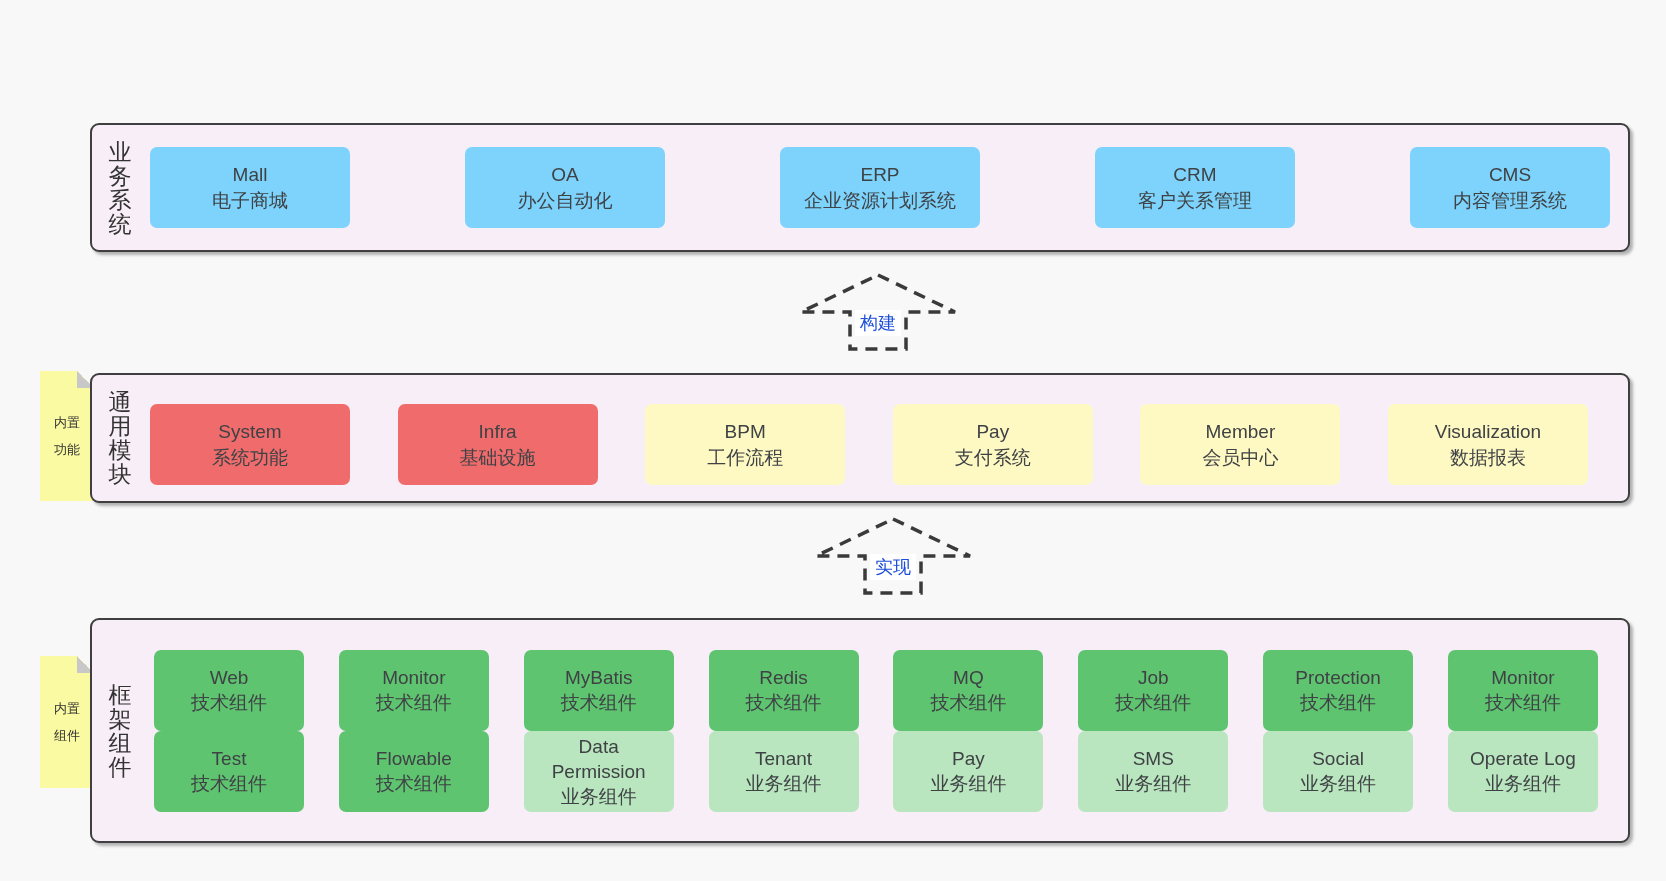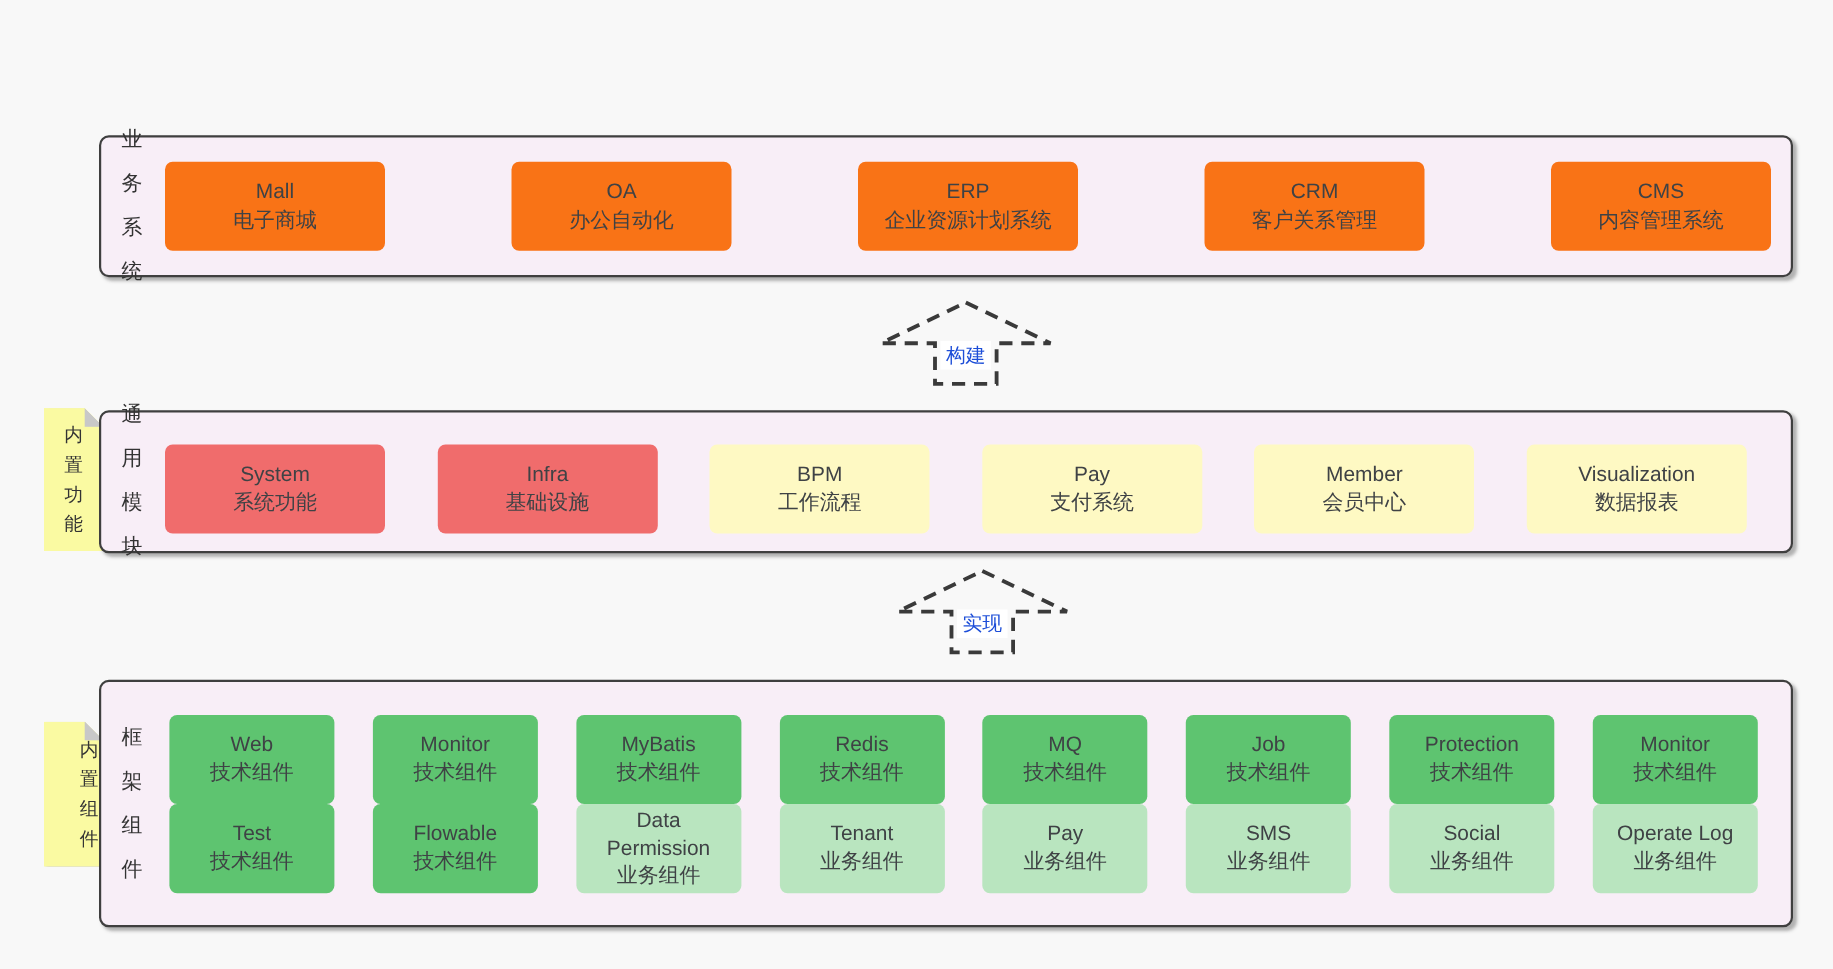--- a/index.html
+++ b/index.html
@@ -19,59 +19,59 @@
   }
   #layer-business{top:123px;height:129px;}
   #layer-modules{top:373px;height:130px;}
   #layer-components{top:618px;height:225px;}
   .side-label{
     position:absolute;left:13px;top:0;bottom:0;
     display:flex;align-items:center;justify-content:center;width:30px;
   }
   .vtext{
     width:26px;word-break:break-all;text-align:center;
-    font-size:19px;line-height:40px;color:#333;
+    font-size:23px;line-height:24px;color:#333;
   }
   .boxes{
     position:absolute;top:0;bottom:0;left:58px;right:18px;
     display:flex;justify-content:space-between;align-items:center;
   }
   #layer-modules .boxes{right:40px;margin-top:13px;}
   .rows{
     position:absolute;top:0;bottom:0;left:62px;right:30px;
     display:flex;flex-direction:column;justify-content:center;
   }
   .rows .boxes{position:static;display:flex;justify-content:space-between;}
   
   .box{
     width:200px;height:81px;border-radius:7px;
     display:flex;flex-direction:column;justify-content:center;align-items:center;
     text-align:center;font-size:19px;line-height:26px;
     padding:2px 6px;box-sizing:border-box;
   }
   #layer-components .box{width:150px;line-height:25px;}
-  .blue{background:#f97316;}
+  .blue{background:#7dd3fc;}
   .red{background:#f06c6c;}
   .pink{background:#fef9c3;}
   .green{background:#5ec470;}
   .light-green{background:#b9e5bf;}
   
   .note{
     position:absolute;left:40px;width:54px;background:#fafaa2;
     box-shadow:2px 2px 3px rgba(0,0,0,.25);
     clip-path:polygon(0 0,calc(100% - 17px) 0,100% 17px,100% 100%,0 100%);
     display:flex;align-items:center;justify-content:center;z-index:0;
   }
   .note::after{
     content:"";position:absolute;top:0;right:0;width:17px;height:17px;
     background:linear-gradient(225deg,rgba(0,0,0,0) 50%,#c8c8c8 50%);
   }
   #note-modules{top:371px;height:130px;}
-  #note-components{top:656px;height:132px;justify-content:flex-end;}
-  .note .vtext{font-size:17px;line-height:27px;}
+  #note-components{top:656px;height:132px;}
+  .note .vtext{font-size:13px;line-height:27px;}
   .layer{z-index:1;}
   
   .arrow{position:absolute;width:160px;height:80px;}
   #arrow-build{left:798px;top:272px;}
   #arrow-implement{left:813px;top:516px;}
   .arrow svg{position:absolute;left:0;top:0;}
   .arrow-label{
     position:absolute;left:50%;top:38px;transform:translateX(-50%);
     background:#ffffff;padding:1px 5px;font-size:18px;color:#1d4ed8;white-space:nowrap;
   }

